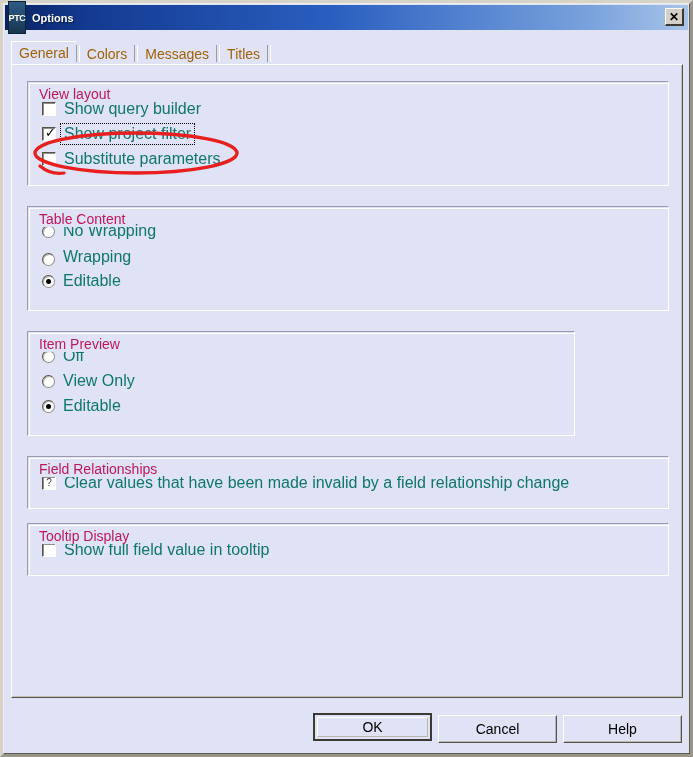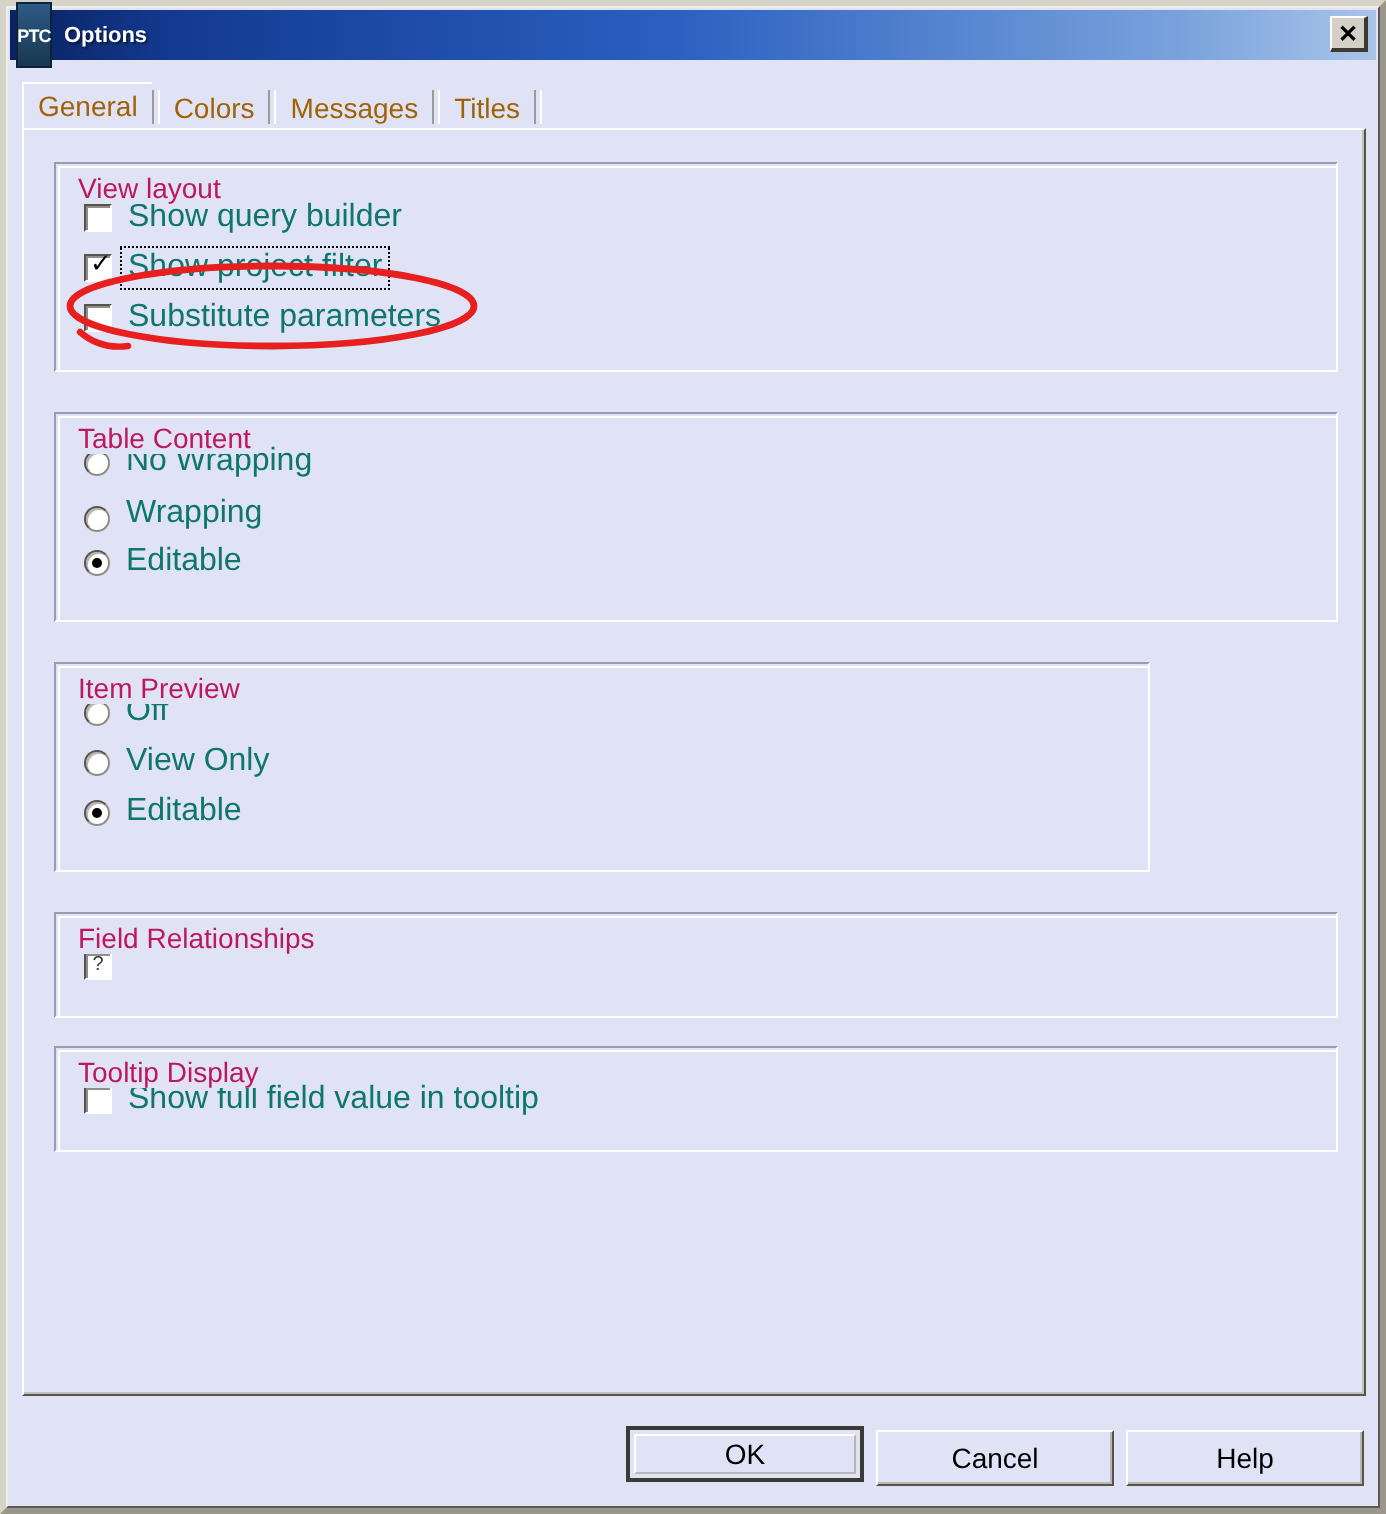--- a/index.html
+++ b/index.html
@@ -440,20 +440,21 @@
 
         <div class="groupbox" style="left:15px; top:384px; width:642px; height:60px;">
           <div class="gb-frame"></div>
           <div class="gb-title">Field Relationships</div>
           <div class="gb-body">
 
             <div class="opt-row" style="top:4px;">
               <span class="cb">
                   <span class="qmark">?</span>
                 </span>
+              <span class="opt-label">Clear values that have been made invalid by a field relationship change</span>
             </div>
 
           </div>
         </div>
 
         <div class="groupbox" style="left:15px; top:451px; width:642px; height:60px;">
           <div class="gb-frame"></div>
           <div class="gb-title">Tooltip Display</div>
           <div class="gb-body">
 

